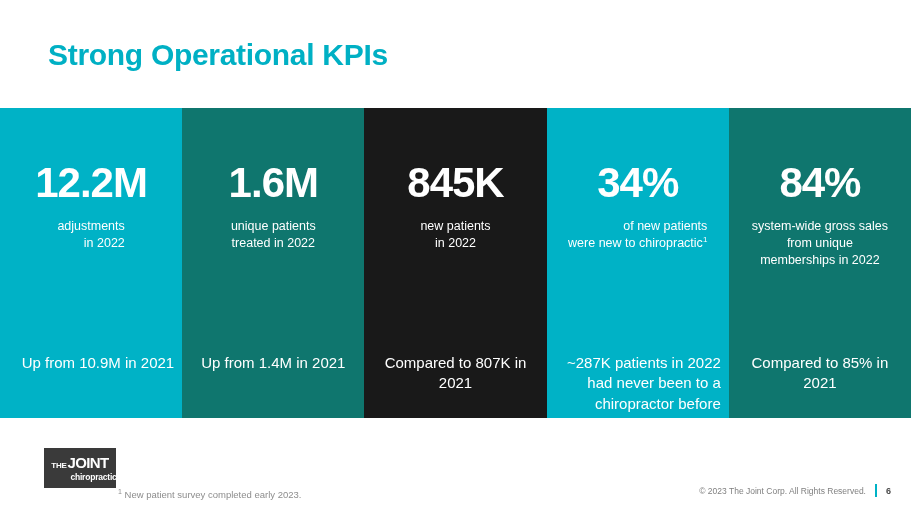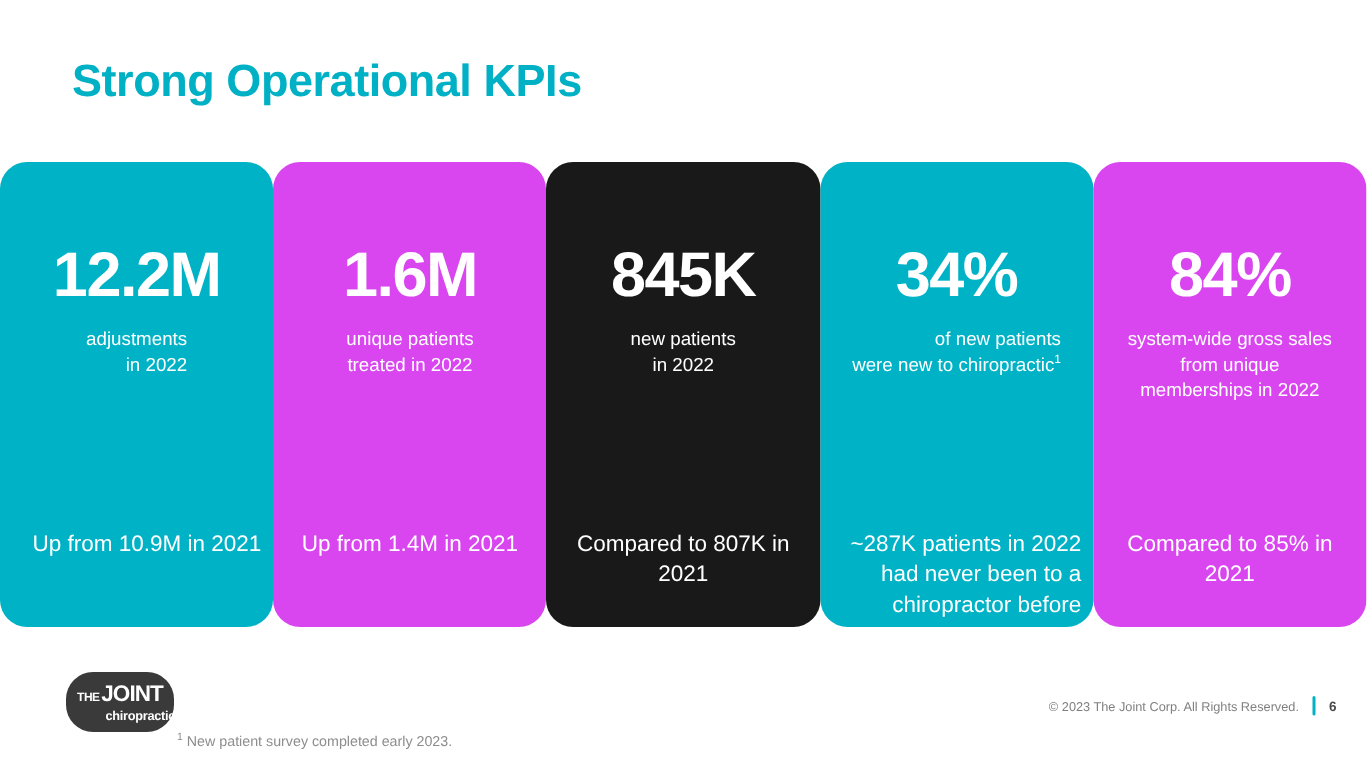--- a/index.html
+++ b/index.html
@@ -1,15 +1,15 @@
 <!DOCTYPE html>
 <html><head>
 <meta charset="utf-8">
 <style>
-  * { margin:0; padding:0; box-sizing:border-box;border-radius:18px; }
+  * { margin:0; padding:0; box-sizing:border-box; }
   html, body {
     width:911px; height:512px;
     background:#ffffff;
     font-family:"Liberation Sans", sans-serif;
     overflow:hidden;
   }
   .slide { position:relative; width:911px; height:512px; background:#fff; }
 
   
   .slide-title {
@@ -33,21 +33,21 @@
     position:relative;
     flex:1 1 0;
     height:100%;
     display:flex;
     flex-direction:column;
     align-items:center;
     text-align:center;
     padding:0 8px;
   }
   .kpi-col.teal  { background:#00b2c6;text-align:right; }
-  .kpi-col.gray  { background:#d946ef; }
+  .kpi-col.gray  { background:#0f766e; }
   .kpi-col.black { background:#191919; }
 
   .kpi-value {
     margin-top:54px;
     font-size:42px;
     font-weight:bold;
     color:#ffffff;
     letter-spacing:-1px;
     line-height:1;
   }
@@ -110,21 +110,21 @@
   .footnote {
     position:absolute;
     left:118px; top:488px;
     font-size:9.5px;
     color:#8d8d8d;
   }
   .footnote sup { font-size:7px; vertical-align:super; }
 
   .copyright-wrap {
     position:absolute;
-    right:20px; top:464px;
+    right:20px; top:484px;
     display:flex;
     align-items:center;
     gap:9px;
     font-size:8.5px;
     color:#808080;
   }
   .copyright-divider {
     width:2px; height:13px;
     background:#00b2c6;
   }

